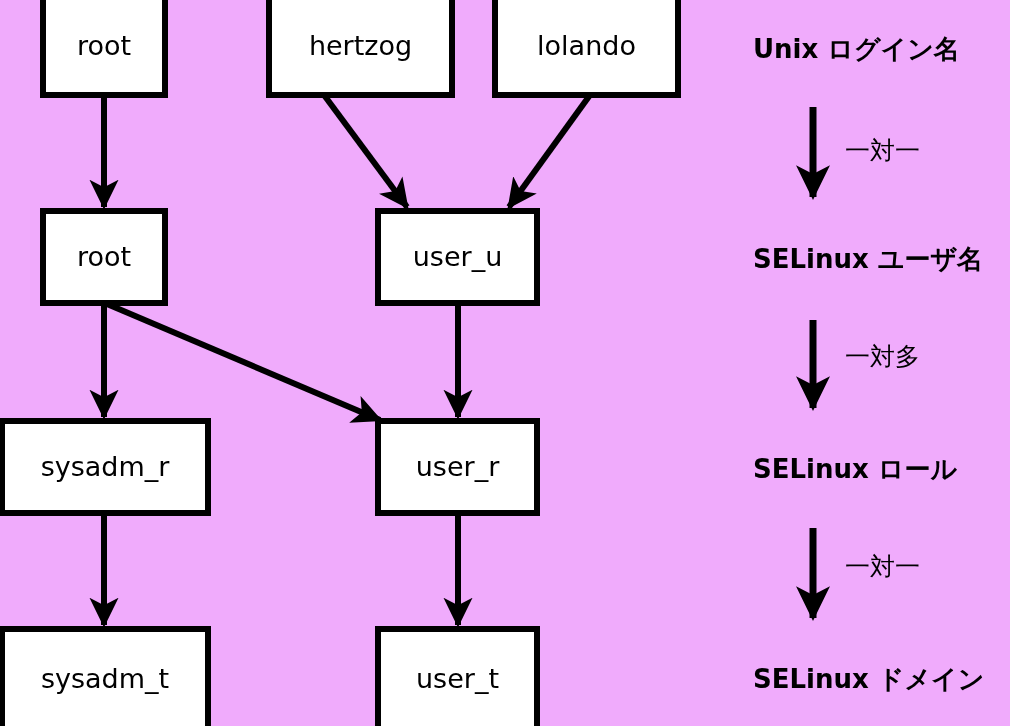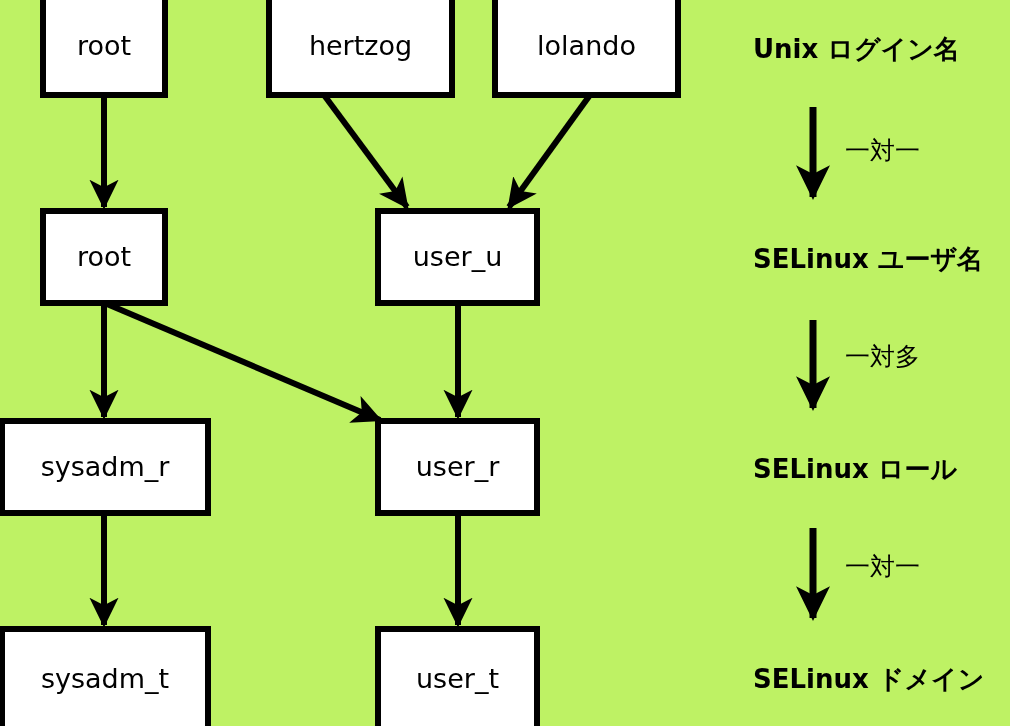--- a/index.html
+++ b/index.html
@@ -7,21 +7,21 @@
     padding: 0;
     background: #ffffff;
   }
   body {
     font-family: "DejaVu Sans", "Liberation Sans", sans-serif;
   }
   #canvas {
     position: relative;
     width: 1010px;
     height: 726px;
-    background: #bef264;
+    background: #f0abfc;
     overflow: hidden;
   }
   svg#diagram {
     position: absolute;
     left: 0;
     top: 0;
     width: 1010px;
     height: 726px;
   }
   .node-box {

